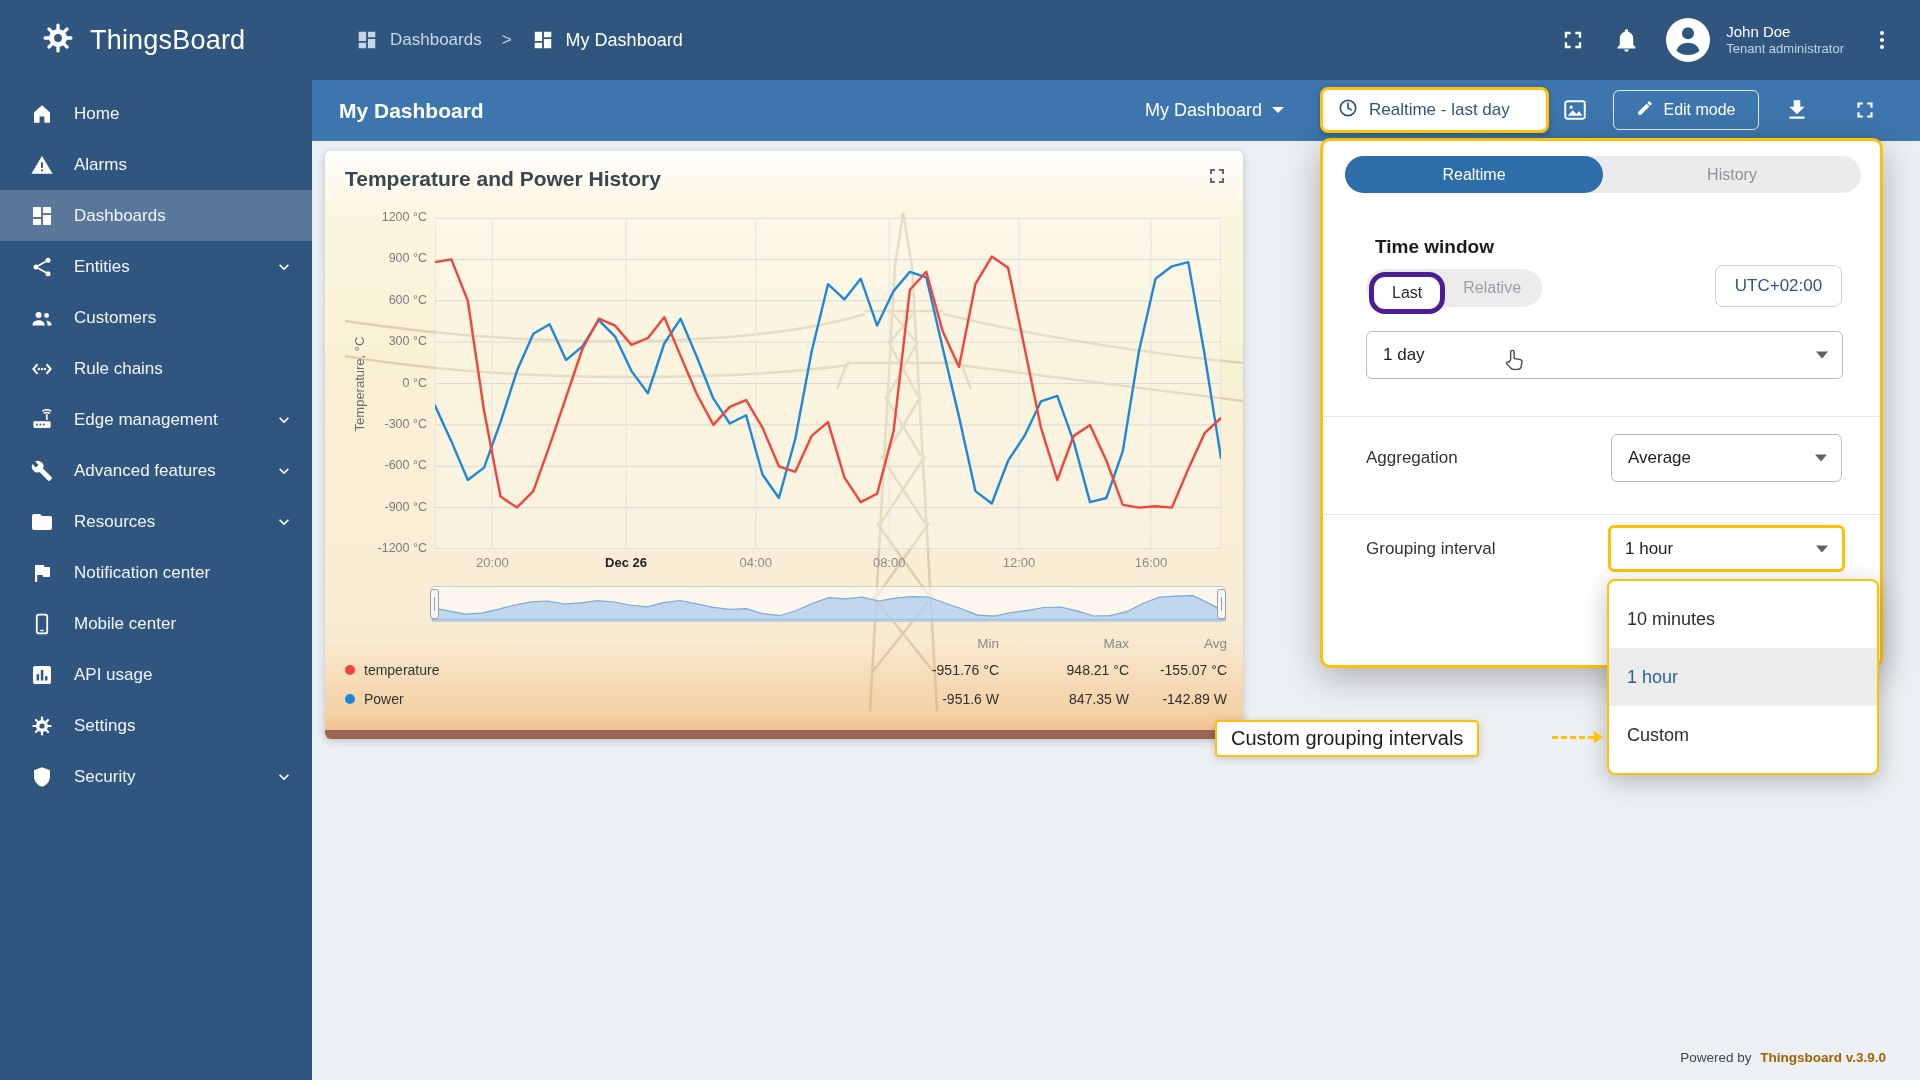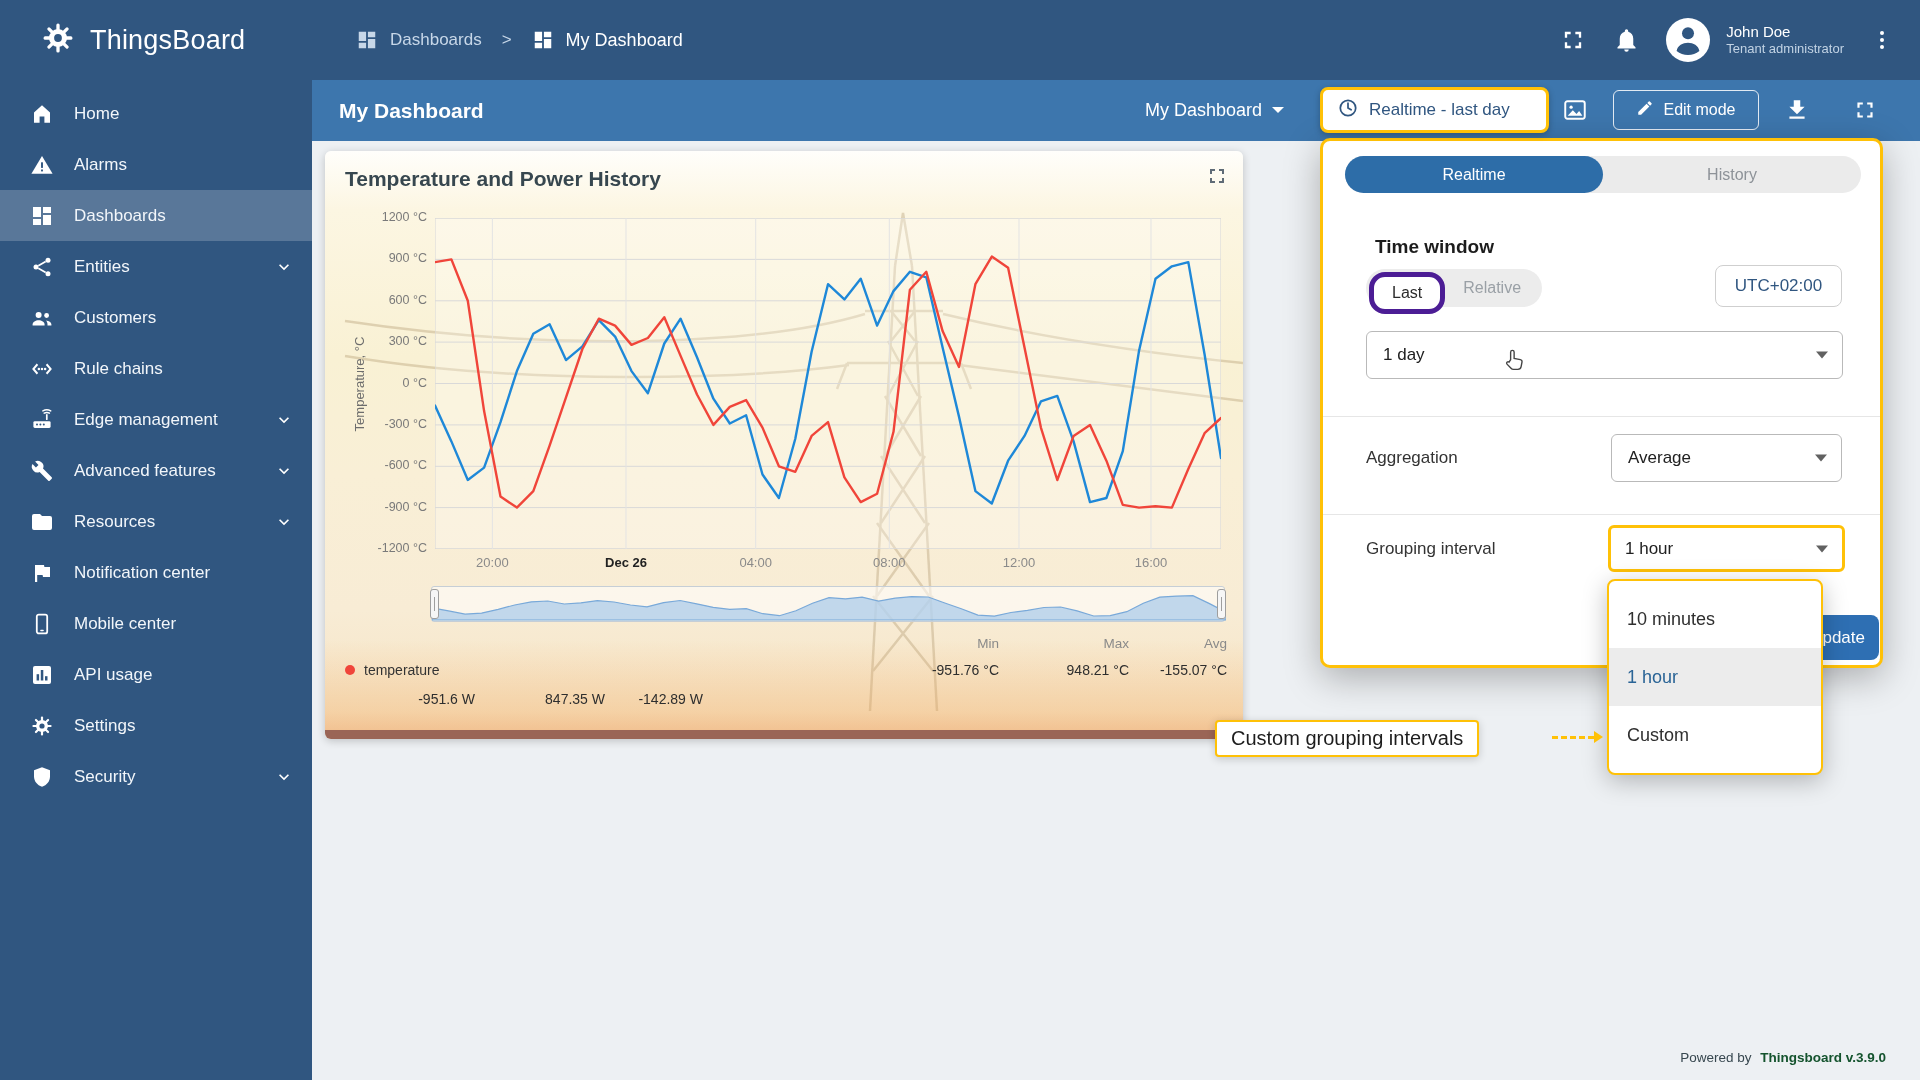--- a/index.html
+++ b/index.html
@@ -90,32 +90,32 @@
   .divider{position:absolute;left:0;right:0;height:1px;background:#e6e6e6;}
   .d1{top:275px;} .d2{top:373px;}
   .p-label{position:absolute;left:43px;font-size:17px;color:#333;}
   .agg-label{top:307px;}
   .sel-agg{left:288px;top:293px;width:231px;height:48px;}
   .grp-label{top:398px;}
   .sel-grp{left:285px;top:384px;width:237px;height:47px;border:3px solid #ffc107;padding-left:14px;}
   .update{position:absolute;left:380px;top:474px;width:176px;height:45px;background:#2e6fb3;border:none;border-radius:8px;color:#fff;font-size:17px;display:flex;align-items:center;justify-content:flex-end;padding-right:14px;z-index:1;cursor:pointer;}
 
   
-  .menu{position:absolute;left:1607px;top:579px;width:216px;background:#fff;border:2px solid #ffc107;border-radius:8px;box-shadow:0 6px 24px rgba(0,0,0,.25);padding:9px 0;z-index:30;}
+  .menu{position:absolute;left:1607px;top:579px;width:272px;background:#fff;border:2px solid #ffc107;border-radius:8px;box-shadow:0 6px 24px rgba(0,0,0,.25);padding:9px 0;z-index:30;}
   .menu-item{height:58px;display:flex;align-items:center;padding:0 18px;font-size:18px;color:#2f2f2f;cursor:pointer;}
   .menu-item.selected{background:#ececec;color:#2a6496;}
 
   
   .callout{position:absolute;left:1215px;top:720px;background:#fff;border:2.5px solid #ffc107;border-radius:4px;padding:5px 14px;font-size:20px;color:#1d1d1d;box-shadow:0 2px 8px rgba(0,0,0,.18);z-index:40;}
   .callout-dash{position:absolute;left:1552px;top:736px;width:42px;border-top:3px dashed #ffc107;z-index:40;}
   .callout-arrow{position:absolute;left:1594px;top:731px;width:0;height:0;border-left:9px solid #ffc107;border-top:6px solid transparent;border-bottom:6px solid transparent;z-index:40;}
 
   
   .footer{position:absolute;right:34px;top:1050px;font-size:13.5px;color:#37474f;}
-  .footer a{color:#14532d;font-weight:700;text-decoration:none;margin-left:5px;cursor:pointer;}
+  .footer a{color:#a16207;font-weight:700;text-decoration:none;margin-left:5px;cursor:pointer;}
 </style>
 </head>
 <body>
 
 <div class="canvas">
 
   <aside class="sidebar">
     <div class="logo">
       <span class="logo-icon"><svg viewBox="0 0 24 24" width="36" height="36">
             <g fill="#ffffff">
@@ -463,20 +463,21 @@
           <span class="lg-col">Max</span>
           <span class="lg-col">Avg</span>
         </div>
         <div class="lg-row">
           <span class="lg-name"><i class="dot" style="background:#f0453a"></i>temperature</span>
           <span class="lg-col">-951.76 °C</span>
           <span class="lg-col">948.21 °C</span>
           <span class="lg-col">-155.07 °C</span>
         </div>
         <div class="lg-row">
+          <span class="lg-name"><i class="dot" style="background:#1e88d8"></i>Power</span>
           <span class="lg-col">-951.6 W</span>
           <span class="lg-col">847.35 W</span>
           <span class="lg-col">-142.89 W</span>
         </div>
       </div>
   </section>
 
   <div class="panel">
     <div class="tabs">
       <div class="tab active">Realtime</div>

